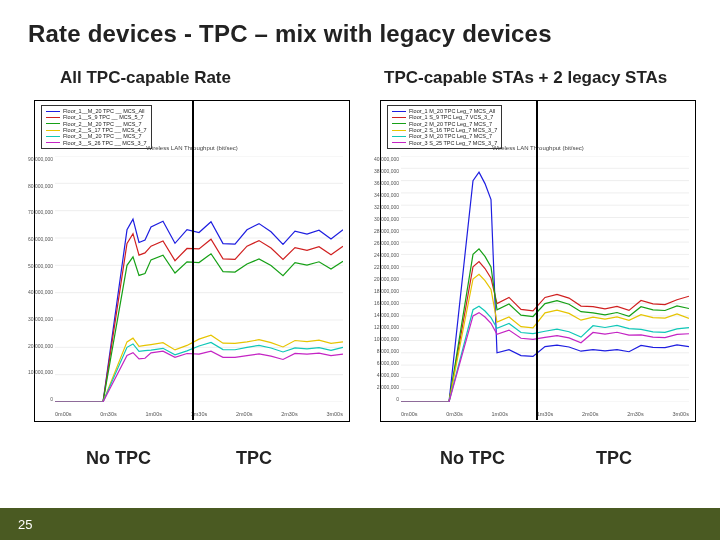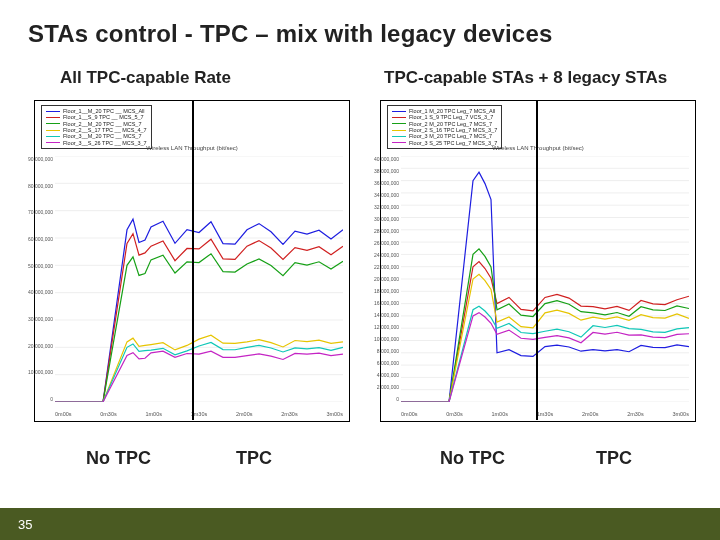--- a/index.html
+++ b/index.html
@@ -21,23 +21,23 @@
   .divider{position:absolute;top:100px;width:0;height:320px;border-left:2px solid #000}
   .dl1{left:192px}.dr1{left:536px}
   .bot{position:absolute;top:448px;font-size:18px;font-weight:700}
   .bl1{left:86px}.bl2{left:236px}.br1{left:440px}.br2{left:596px}
   .footer{position:absolute;left:0;bottom:0;width:720px;height:32px;background:#4a5a22;color:#fff;font-size:13px;display:flex;align-items:center;padding-left:18px;box-sizing:border-box}
 </style>
 </head>
 <body>
 <div class="slide">
 
-<div class="title">STAs control - TPC – mix with legacy devices</div>
+<div class="title">Rate devices - TPC – mix with legacy devices</div>
 <div class="sub l">All TPC-capable Rate</div>
-<div class="sub r">TPC-capable STAs + 8 legacy STAs</div>
+<div class="sub r">TPC-capable STAs + 2 legacy STAs</div>
 
 <div class="chart l">
   <div class="legend" id="legend-left">
         <div class="row">
           <span class="lg" style="border-color: rgb(30, 30, 224);"></span>
           <span>Floor_1__M_20 TPC __ MCS_All</span>
         </div>
         <div class="row">
           <span class="lg" style="border-color: rgb(208, 32, 32);"></span>
           <span>Floor_1__S_9 TPC __ MCS_5_7</span>
@@ -193,16 +193,16 @@
       </div>
 </div>
 <div class="divider dr1"></div>
 
 <div class="bot bl1">No TPC</div>
 <div class="bot bl2">TPC</div>
 <div class="bot br1">No TPC</div>
 <div class="bot br2">TPC</div>
 
 <div class="footer">
-  <span>35</span>
+  <span>25</span>
 </div>
 
 </div>
 
 </body></html>

